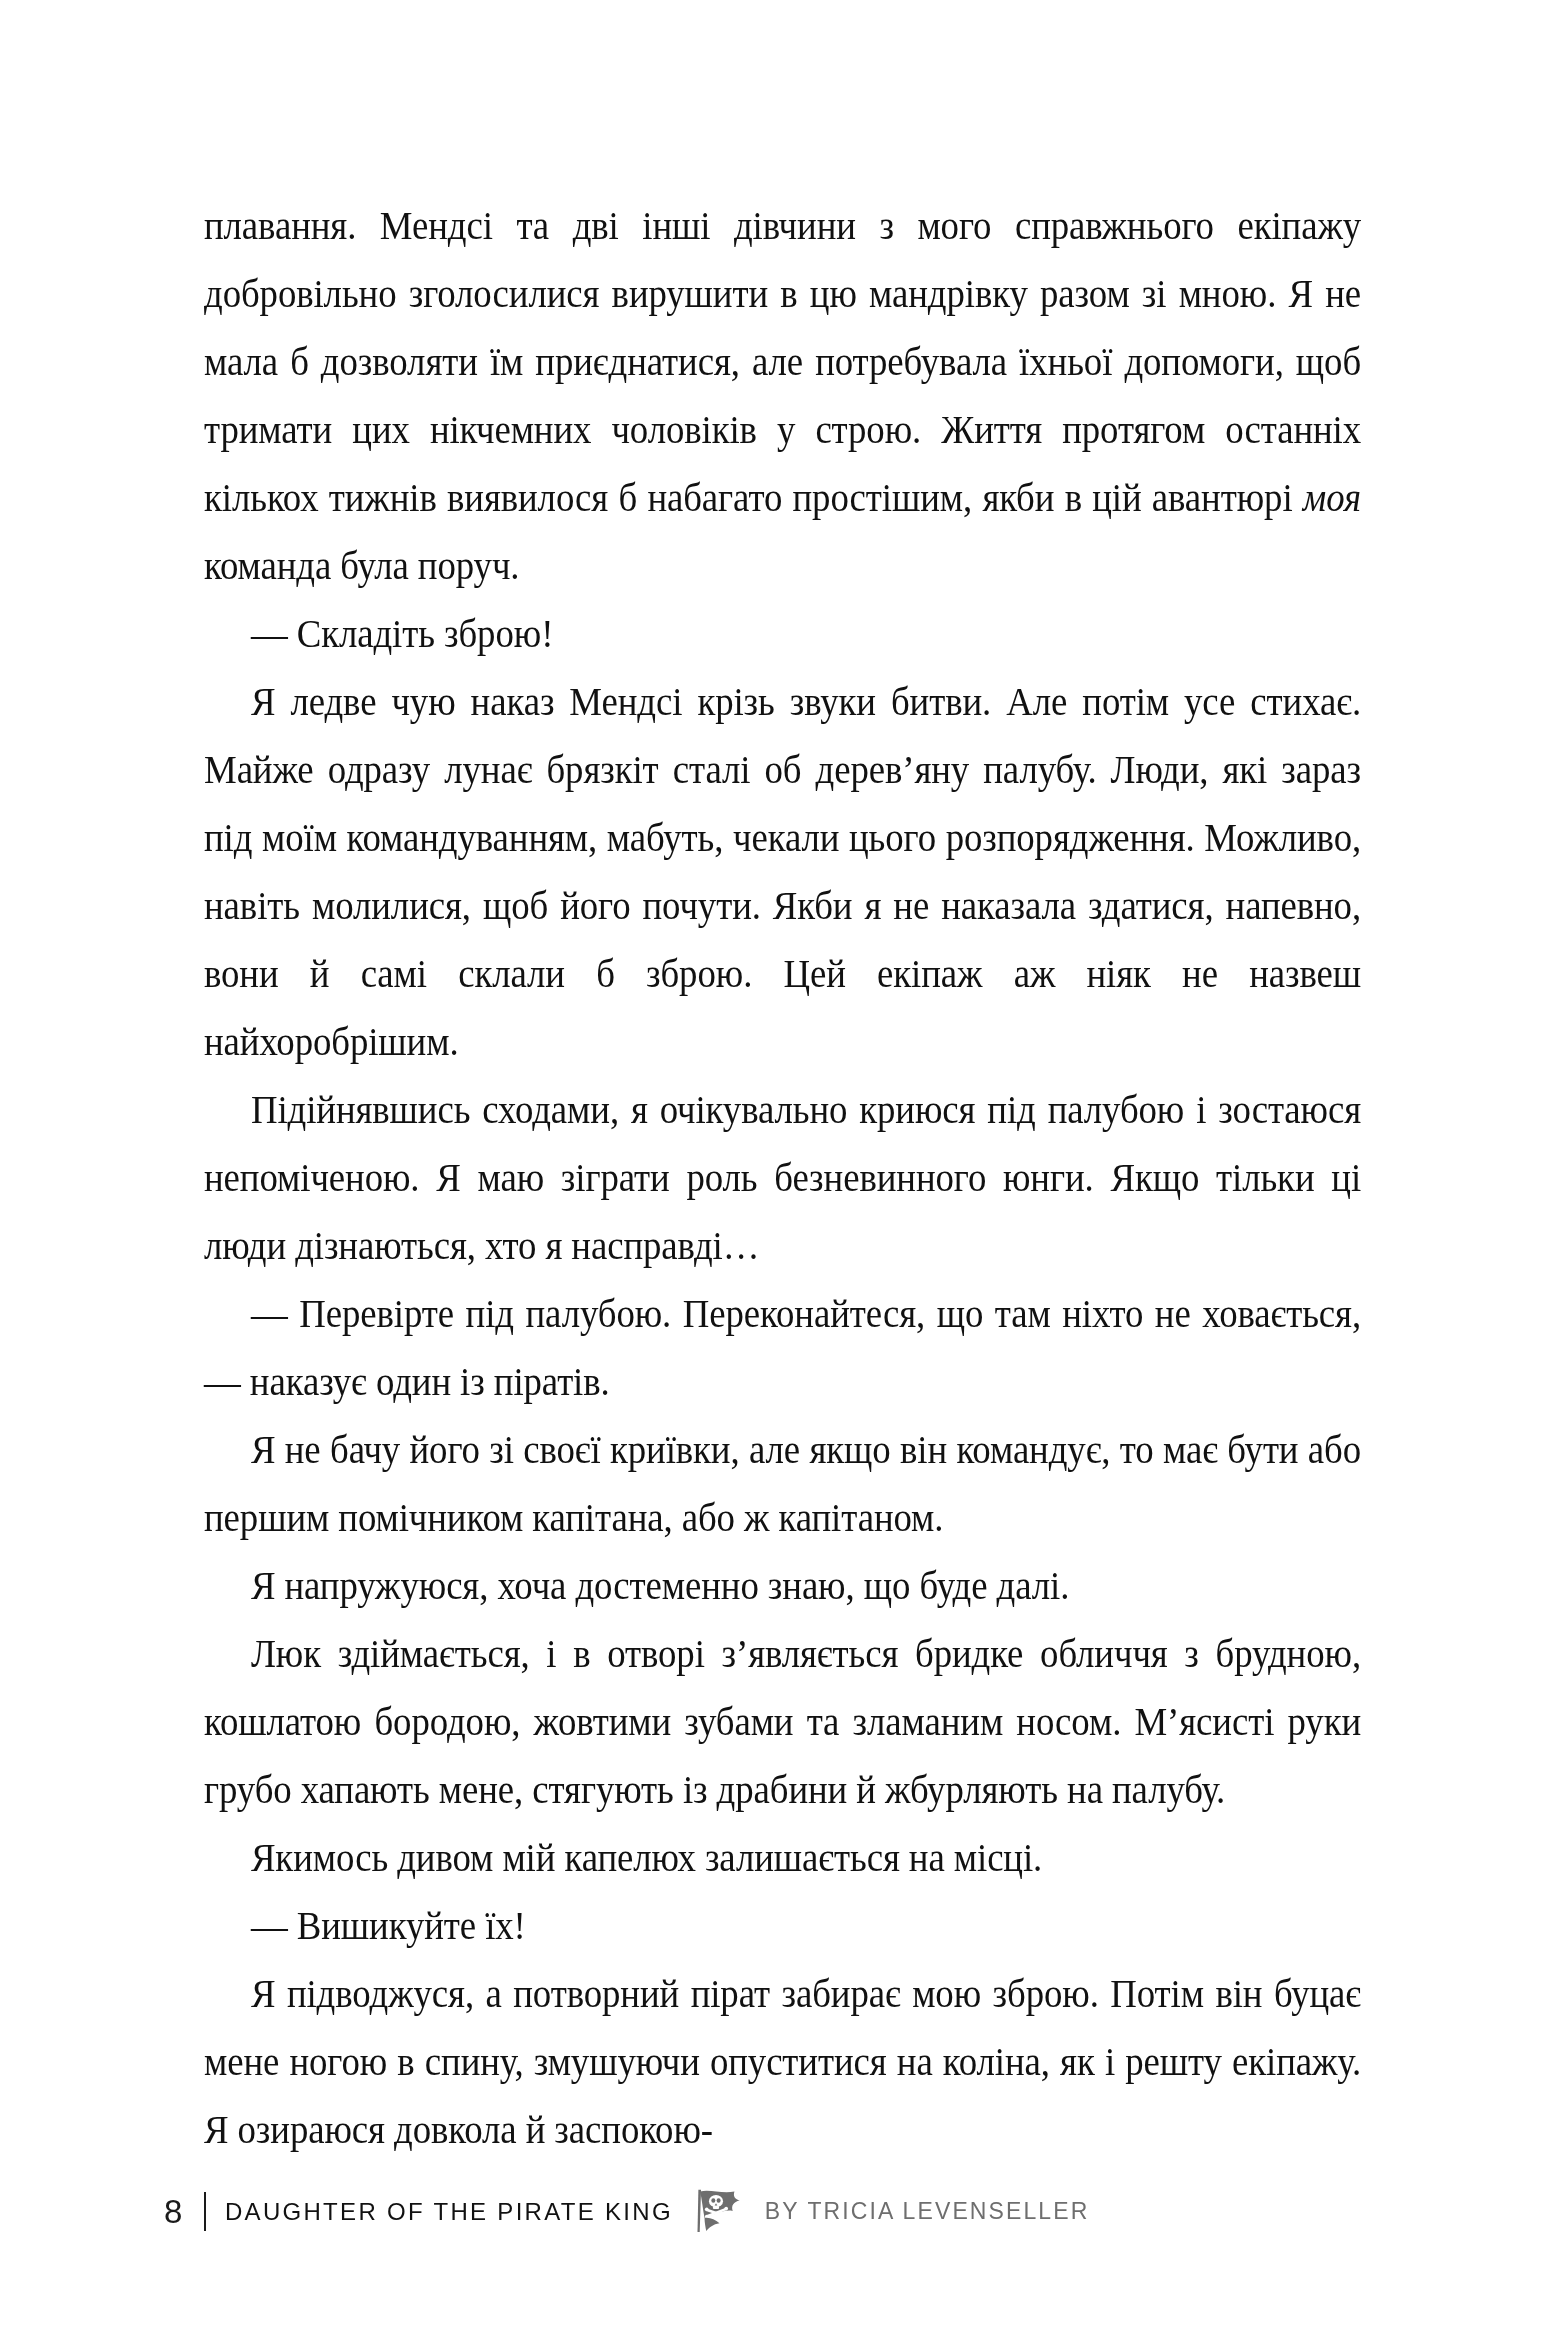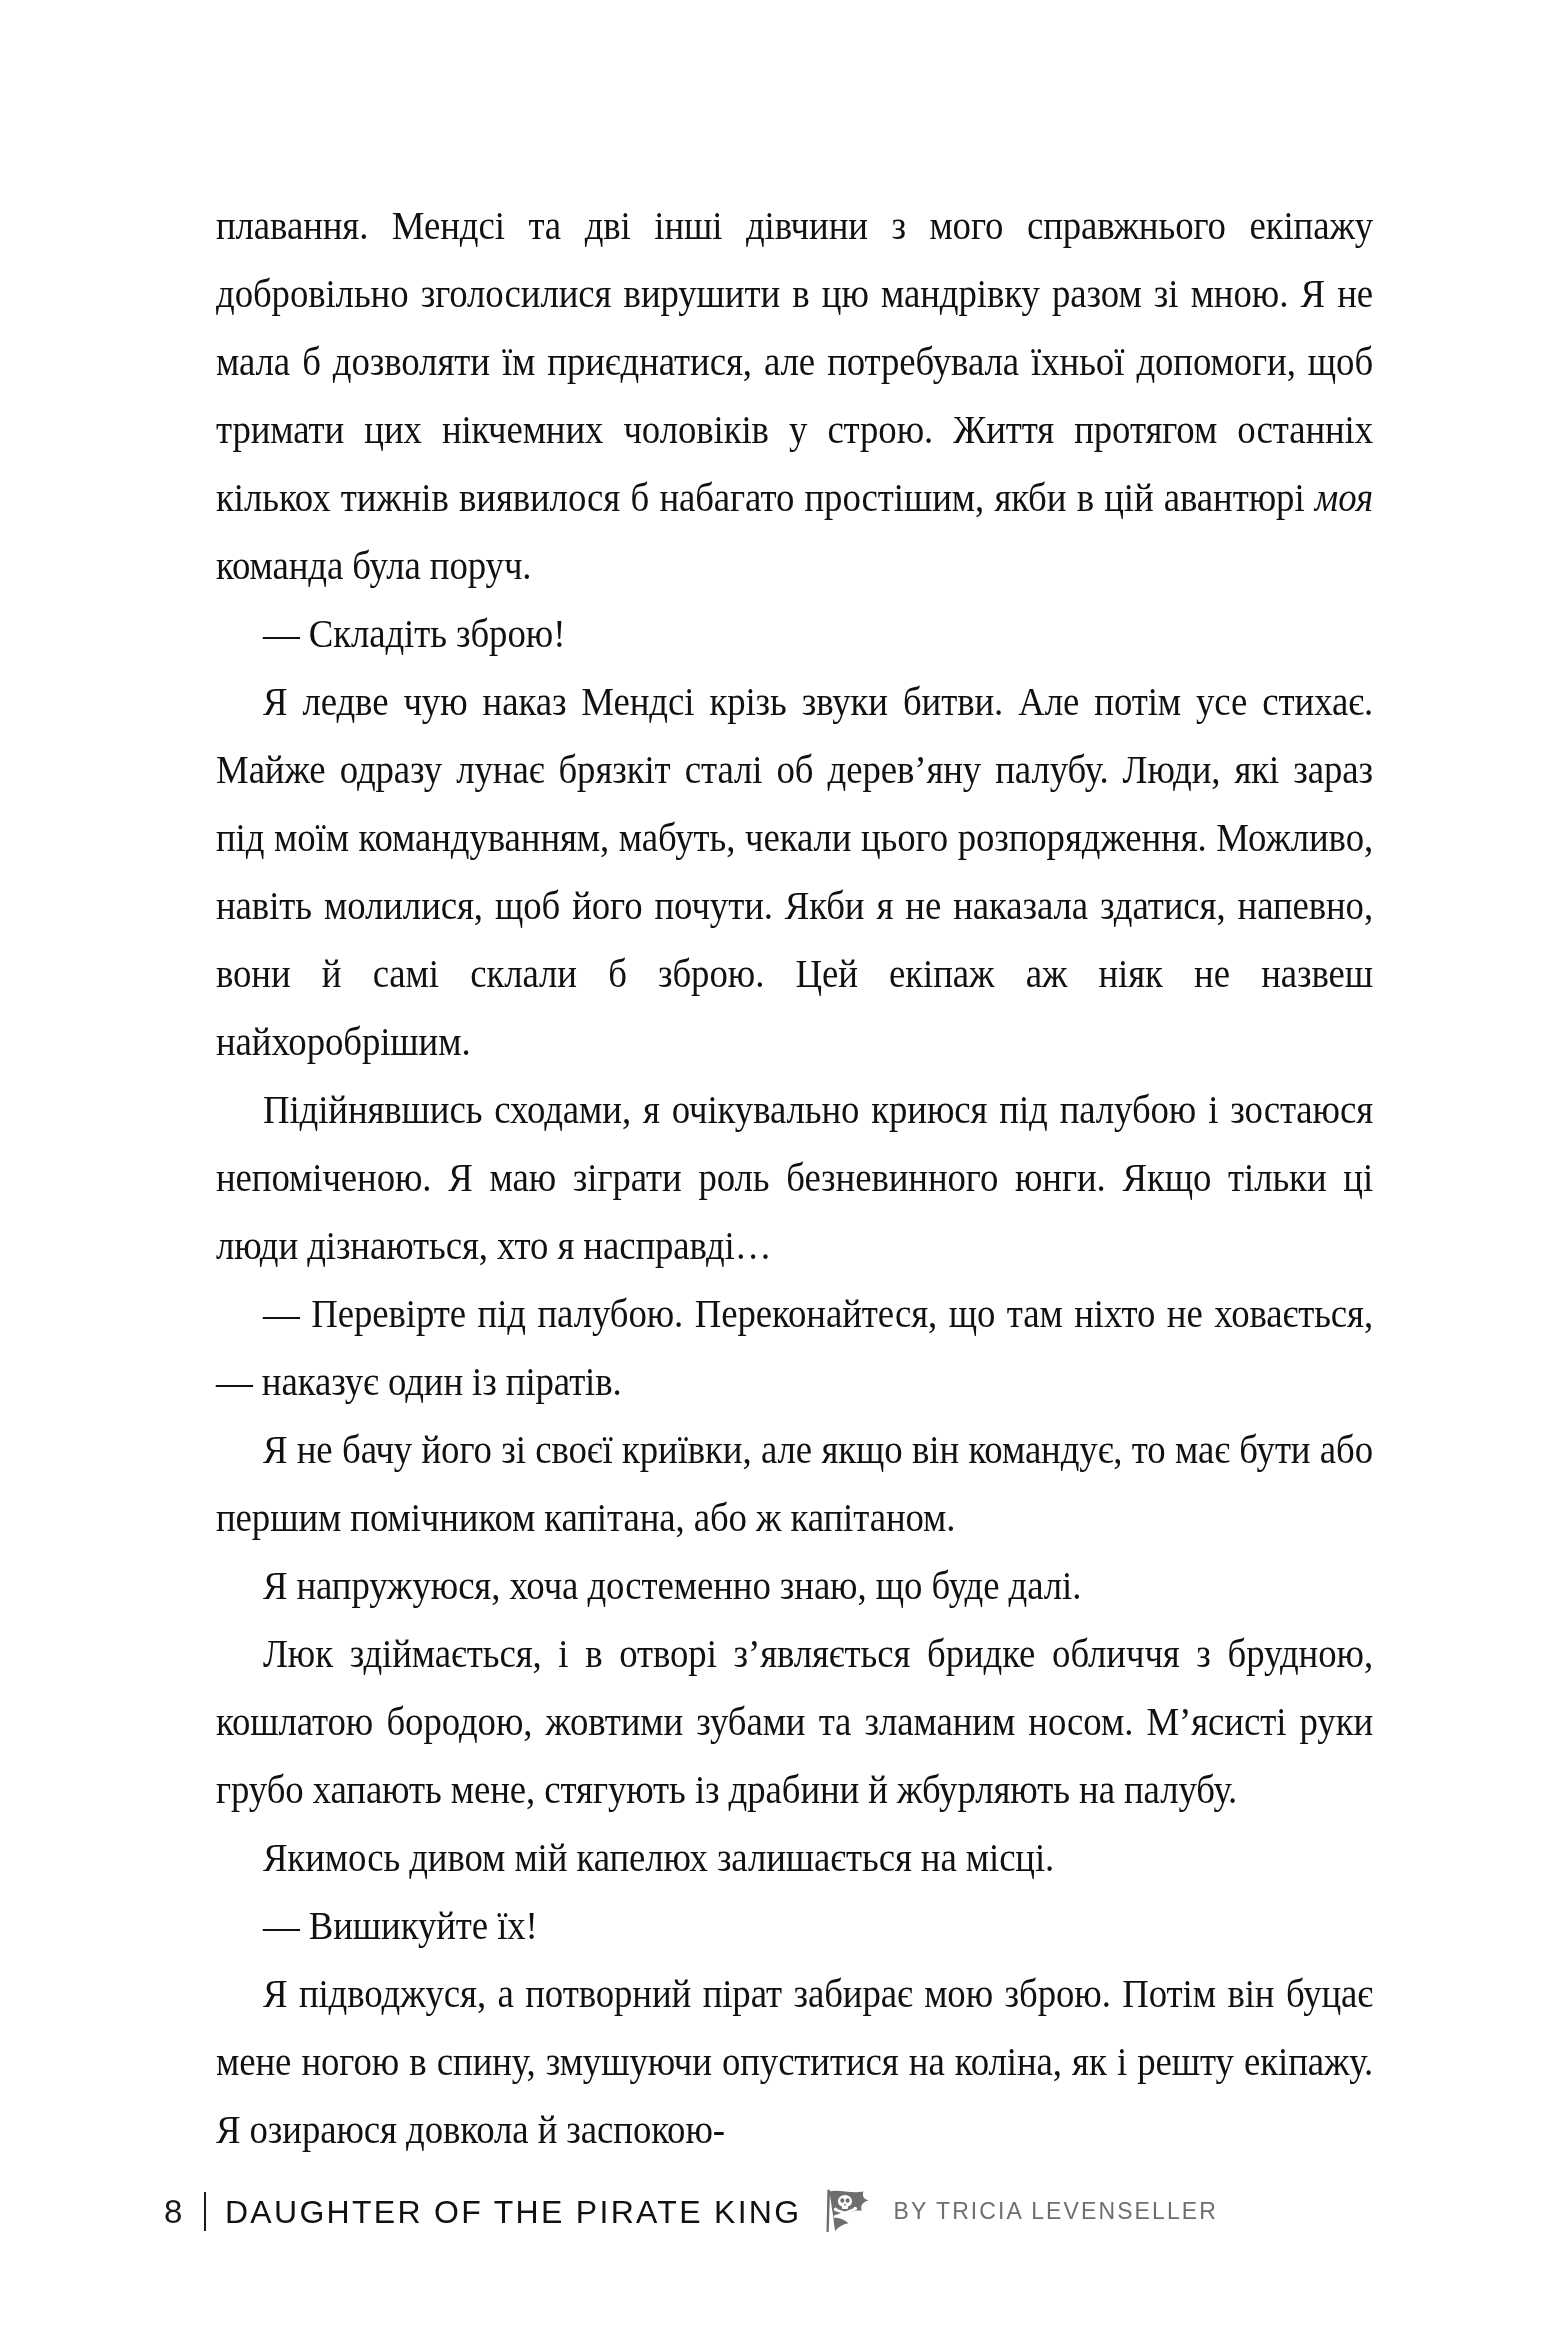--- a/index.html
+++ b/index.html
@@ -14,21 +14,21 @@
     height: 2342px;
     background: #ffffff;
     box-sizing: border-box;
     overflow: hidden;
     font-family: "Liberation Serif", "DejaVu Serif", serif;
   }
 
   
   .textblock {
     position: absolute;
-    left: 216px;
+    left: 204px;
     top: 192px;
     width: 1157px;
   }
 
   .para {
     margin: 0;
     font-size: 40px;
     line-height: 68px;
     color: #111111;
     text-align: justify;
@@ -75,21 +75,21 @@
   .folio-rule {
     width: 1.8px;
     height: 39px;
     background: #1a1a1a;
     margin: 0 19.4px 0 21px;
     flex: 0 0 auto;
   }
 
   .runhead-title {
     font-family: "Liberation Sans", "DejaVu Sans", sans-serif;
-    font-size: 32px;
+    font-size: 24px;
     font-weight: 400;
     color: #111111;
     letter-spacing: 2.3px;
     white-space: nowrap;
     line-height: 1;
   }
 
   .flag-icon {
     margin: 0 17.6px 0 19.4px;
     display: block;

